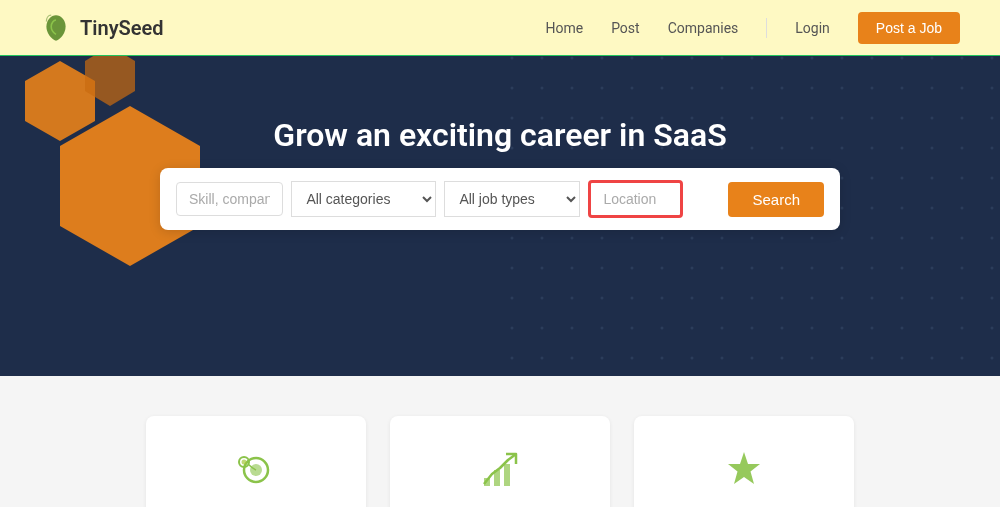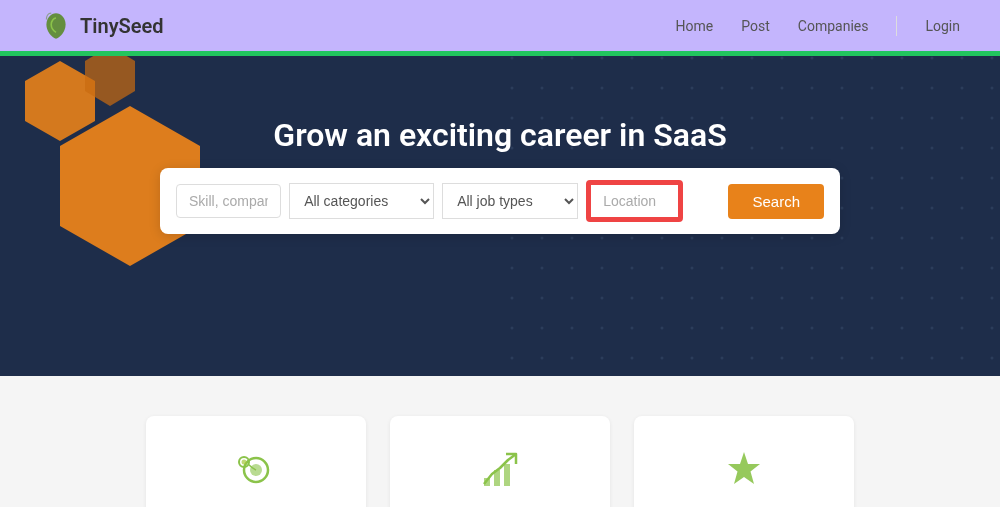--- a/index.html
+++ b/index.html
@@ -1,26 +1,26 @@
 <!DOCTYPE html>
 <html><head>
   <meta charset="utf-8">
   <style>
     * { margin: 0; padding: 0; box-sizing: border-box; }
     body { font-family: -apple-system, BlinkMacSystemFont, 'Segoe UI', Roboto, sans-serif; background: #f5f5f5; }
 
     
     .header {
-      background: #c4b5fd;
+      background: #fef9c3;
       display: flex;
       align-items: center;
       justify-content: space-between;
       padding: 0 40px;
       height: 56px;
-      border-bottom: 5px solid #22c55e;
+      border-bottom: 1px solid #22c55e;
       position: relative;
       z-index: 10;
     }
     .logo-area {
       display: flex;
       align-items: center;
       gap: 8px;
     }
     .logo-icon {
       width: 32px;
@@ -121,21 +121,21 @@
       padding: 8px 28px 8px 10px;
       font-size: 14px;
       color: #555;
       outline: none;
       background: #fff;
       cursor: pointer;
       appearance: auto;
     }
     .search-location {
       flex: 0.8;
-      border: 5px solid #ef4444;
+      border: 3px solid #ef4444;
       border-radius: 4px;
       padding: 8px 12px;
       font-size: 14px;
       color: #555;
       outline: none;
       min-width: 0;
     }
     .search-location::placeholder { color: #aaa; }
     .search-btn {
       background: #e8821a;
@@ -185,20 +185,21 @@
       <path d="M14 4 C10 4 8 8 8 12" stroke="#5a8a2a" stroke-width="1.5" fill="none" opacity="0.5"></path>
     </svg>
     <span class="logo-text">TinySeed</span>
   </div>
   <nav class="nav">
     <a class="nav-link">Home</a>
     <a class="nav-link">Post</a>
     <a class="nav-link">Companies</a>
     <div class="nav-divider"></div>
     <a class="nav-link">Login</a>
+    <button class="post-job-btn">Post a Job</button>
   </nav>
 </header>
 
 <section class="hero">
 
   <svg class="hero-bg-dots" viewBox="0 0 1000 320" xmlns="http://www.w3.org/2000/svg">
     <defs>
       <pattern id="dots" x="0" y="0" width="30" height="30" patternUnits="userSpaceOnUse">
         <circle cx="2" cy="2" r="1.5" fill="#7a9cc0"></circle>
       </pattern>

